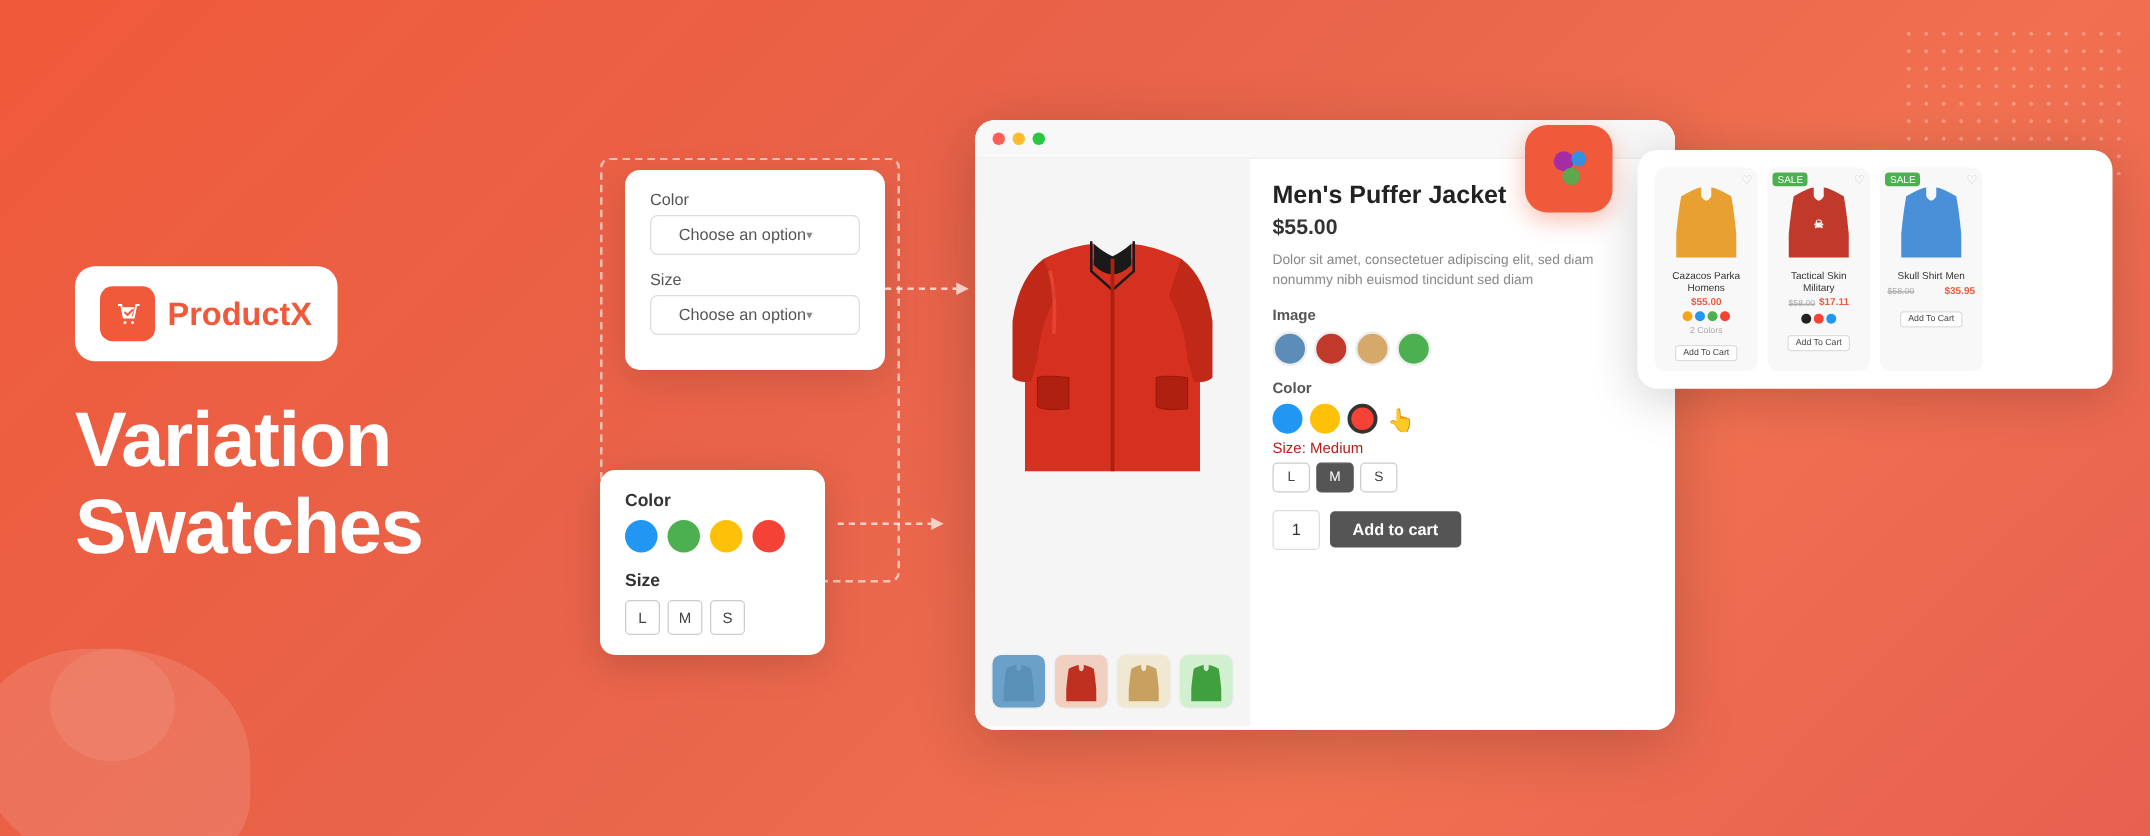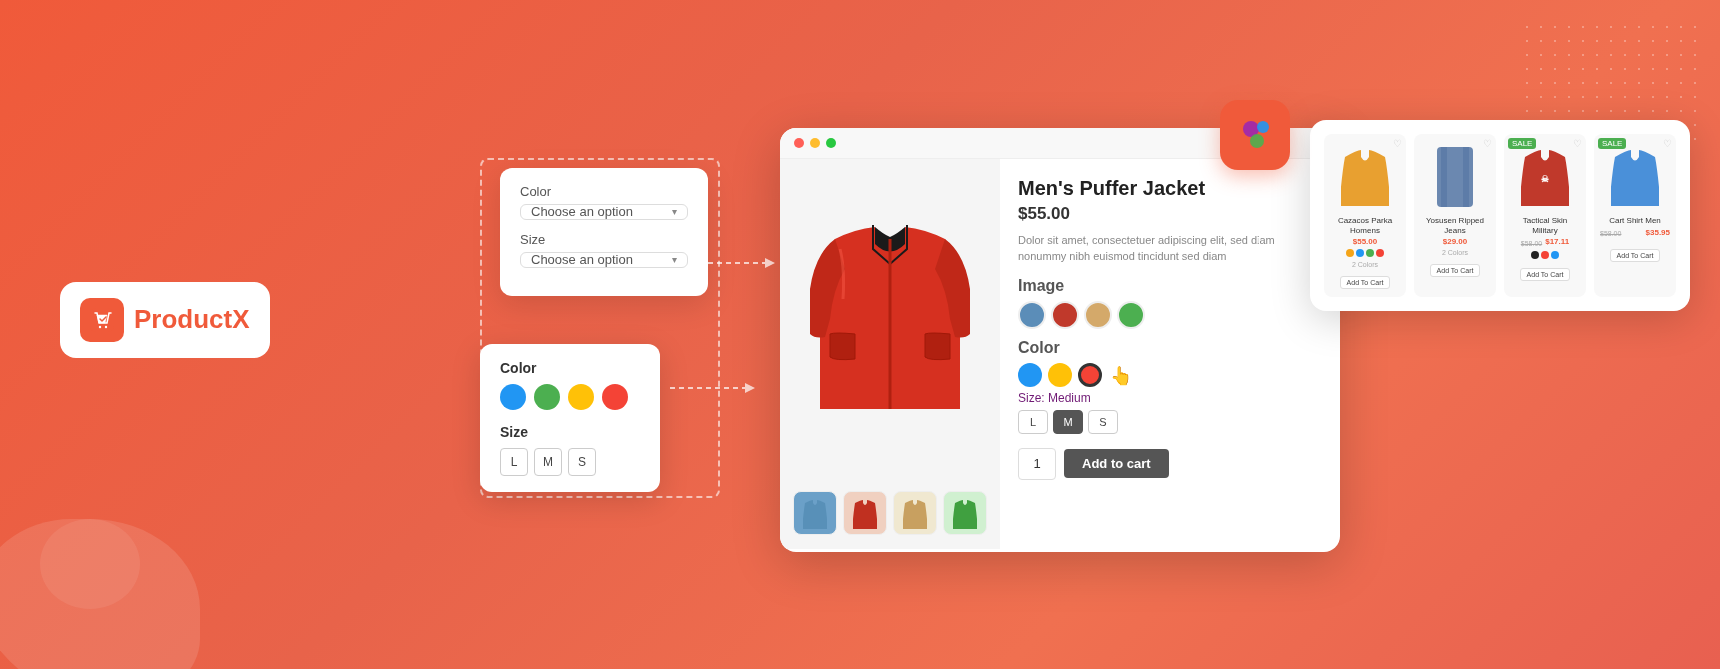--- a/index.html
+++ b/index.html
@@ -124,27 +124,26 @@
     }
 
     .dropdown-card .field-label {
       font-size: 13px;
       color: #555;
       margin-bottom: 5px;
     }
 
     .dropdown-card .select-box {
       width: 168px;
-      height: 16px;
+      height: 32px;
       border: 1px solid #ddd;
       border-radius: 6px;
       display: flex;
       align-items: center;
-      justify-content: space-between;
-      padding: 0 10px;
+      padding: 0 22px;
       font-size: 13px;
       color: #555;
       margin-bottom: 12px;
       background: white;
     }
 
     .dropdown-card .select-box .chevron {
       font-size: 10px;
       color: #888;
     }
@@ -198,21 +197,21 @@
       font-size: 12px;
       color: #444;
     }
 
     
     .product-card {
       background: white;
       border-radius: 16px;
       box-shadow: 0 12px 50px rgba(0,0,0,0.2);
       width: 560px;
-      height: 424px;
+      height: 488px;
       overflow: hidden;
       position: relative;
       z-index: 3;
       margin-left: 40px;
     }
 
     .product-card-header {
       background: #f8f8f8;
       padding: 10px 14px;
       display: flex;
@@ -292,21 +291,21 @@
     }
 
     .product-desc {
       font-size: 11px;
       color: #888;
       line-height: 1.5;
       margin-bottom: 12px;
     }
 
     .attr-label {
-      font-size: 16px;
+      font-size: 12px;
       font-weight: 600;
       color: #555;
       margin-bottom: 6px;
     }
 
     .image-swatches {
       display: flex;
       gap: 5px;
       margin-bottom: 10px;
     }
@@ -327,21 +326,21 @@
 
     .color-swatch-sm {
       width: 24px;
       height: 24px;
       border-radius: 50%;
       cursor: pointer;
     }
 
     .size-label-text {
       font-size: 12px;
-      color: #701a75;
+      color: #b91c1c;
       margin-bottom: 5px;
     }
 
     .size-row {
       display: flex;
       gap: 5px;
       margin-bottom: 14px;
     }
 
     .size-btn {
@@ -537,20 +536,24 @@
           <circle cx="11" cy="20" r="1.2" fill="white"></circle>
           <circle cx="17" cy="20" r="1.2" fill="white"></circle>
           <path d="M11 12l2 2 4-4" stroke="#f05a3a" stroke-width="1.5" stroke-linecap="round" stroke-linejoin="round"></path>
         </svg>
       </div>
       <div class="logo-text">
         <span>Product</span><span style="color:#f05a3a">X</span>
       </div>
     </div>
 
+    <div class="hero-title">
+      <div>Variation</div>
+      <div>Swatches</div>
+    </div>
   </div>
 
   <div class="middle-section">
 
     <div class="transform-container"></div>
 
     <div class="dropdown-card">
       <div class="field-label">Color</div>
       <div class="select-box">
         <span>Choose an option</span>
@@ -717,34 +720,20 @@
         <div class="item-swatches">
           <span class="item-swatch" style="background:#F4A418"></span>
           <span class="item-swatch" style="background:#2196F3"></span>
           <span class="item-swatch" style="background:#4CAF50"></span>
           <span class="item-swatch" style="background:#F44336"></span>
         </div>
         <div style="font-size:7px;color:#aaa;margin-bottom:3px;">2 Colors</div>
         <button class="item-atc">Add To Cart</button>
       </div>
 
-      <div class="grid-item">
-        <span class="wishlist-icon">♡</span>
-        <div class="product-img-placeholder">
-          <svg width="60" height="70" viewBox="0 0 60 70">
-            <rect x="12" y="5" width="36" height="60" rx="4" fill="#6B88B0"></rect>
-            <rect x="16" y="5" width="6" height="60" fill="#5070A0" opacity="0.5"></rect>
-            <rect x="38" y="5" width="6" height="60" fill="#5070A0" opacity="0.5"></rect>
-          </svg>
-        </div>
-        <div class="item-name">Yosusen Ripped Jeans</div>
-        <div class="item-price">$29.00</div>
-        <div style="font-size:7px;color:#aaa;margin-bottom:3px;">2 Colors</div>
-        <button class="item-atc">Add To Cart</button>
-      </div>
 
       <div class="grid-item">
         <span class="sale-badge">SALE</span>
         <span class="wishlist-icon">♡</span>
         <div class="product-img-placeholder">
           <svg width="60" height="70" viewBox="0 0 60 70">
             <path d="M10 15 Q8 25 6 45 L6 64 L54 64 L54 45 Q52 25 50 15 Q38 8 34 8 L34 15 Q30 22 26 15 L26 8 Q22 8 10 15Z" fill="#C0392B"></path>
             <text x="30" y="40" text-anchor="middle" fill="white" font-size="9" font-weight="bold">☠</text>
           </svg>
         </div>
@@ -762,21 +751,21 @@
       </div>
 
       <div class="grid-item">
         <span class="sale-badge">SALE</span>
         <span class="wishlist-icon">♡</span>
         <div class="product-img-placeholder">
           <svg width="60" height="70" viewBox="0 0 60 70">
             <path d="M10 15 Q8 25 6 45 L6 64 L54 64 L54 45 Q52 25 50 15 Q38 8 34 8 L34 15 Q30 22 26 15 L26 8 Q22 8 10 15Z" fill="#4A90D9"></path>
           </svg>
         </div>
-        <div class="item-name">Cart Shirt Men</div>
+        <div class="item-name">Skull Shirt Men</div>
         <div style="display:flex;gap:3px;justify-content:space-between;align-items:center;margin-bottom:4px;">
           <div class="item-price-old">$58.00</div>
           <div class="item-price">$35.95</div>
         </div>
         <button class="item-atc">Add To Cart</button>
       </div>
 
     </div>
   </div>
 

